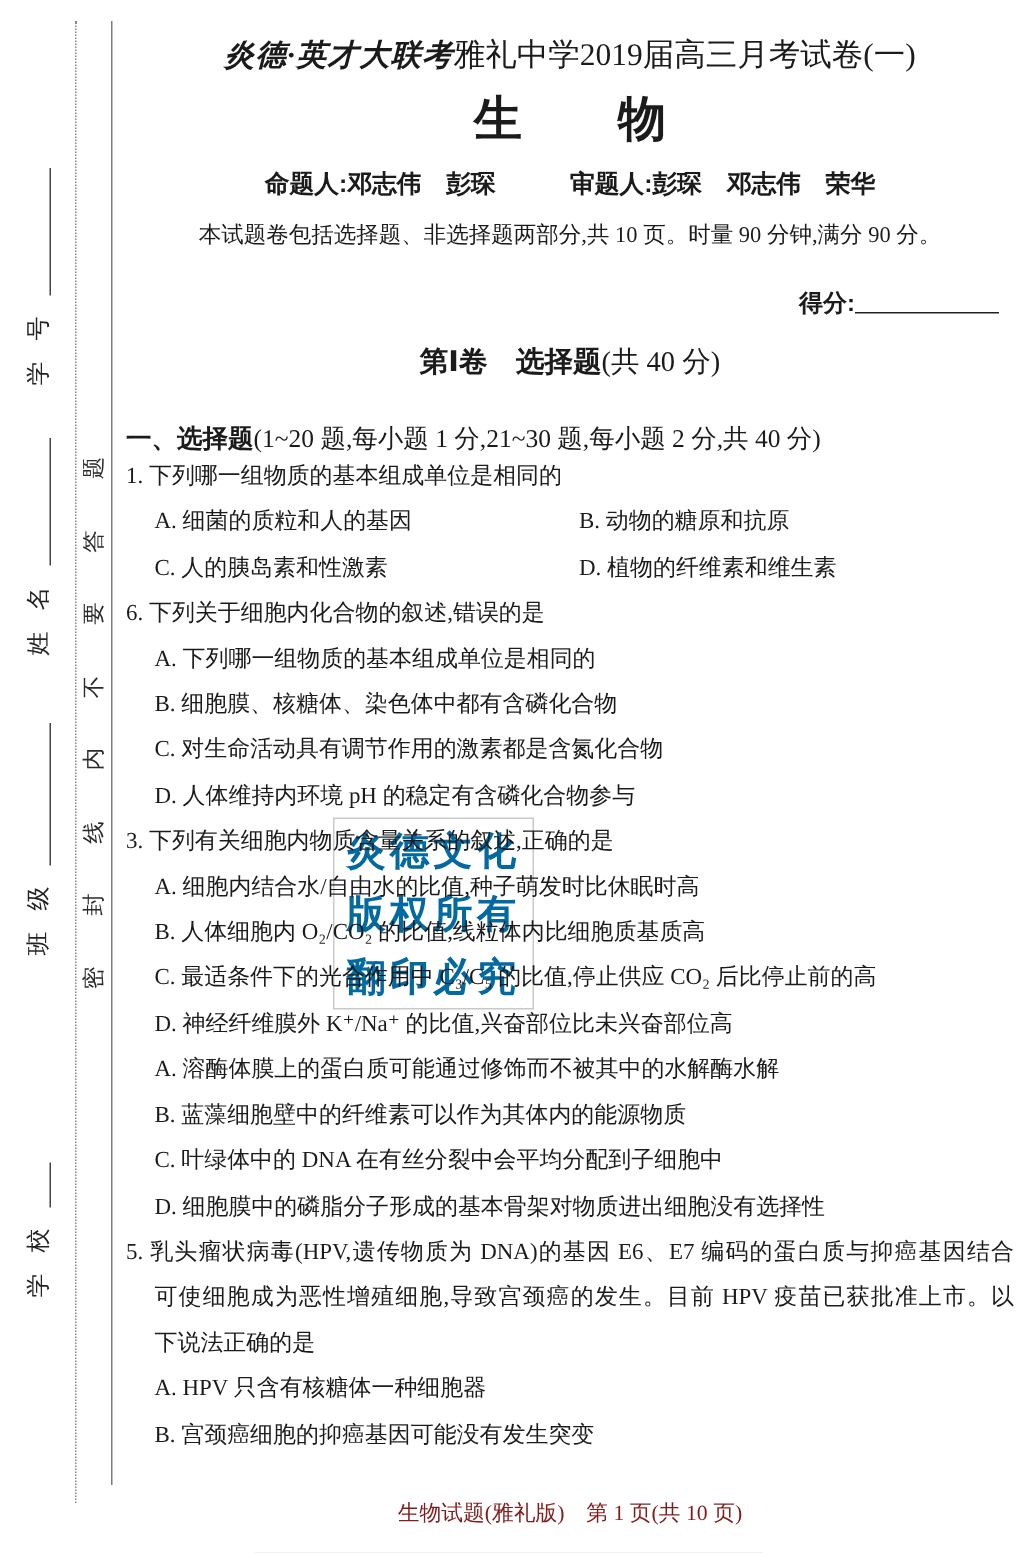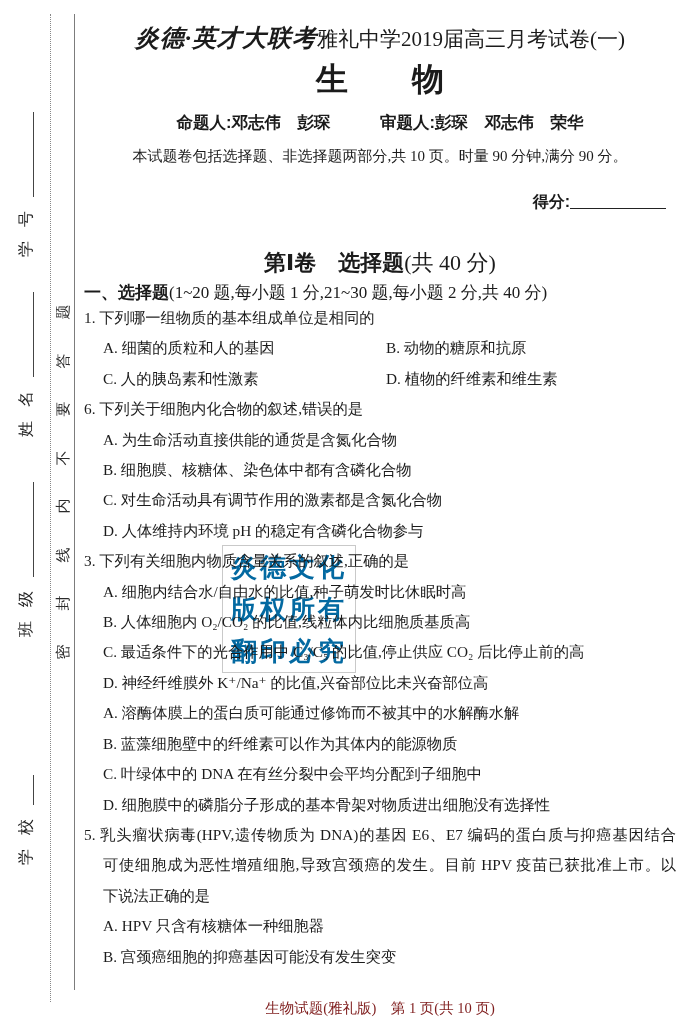--- a/index.html
+++ b/index.html
@@ -44,30 +44,30 @@
   }
   .watermark span {
     white-space:nowrap; font-size:26px; font-weight:bold; letter-spacing:3px;
     color:#0369a1; font-family:"Liberation Sans","DejaVu Sans",sans-serif;
   }
 
   
   .main { position:absolute; left:84px; top:0; width:592px; z-index:2; }
 
   .h1 { position:absolute; top:22px; width:100%; text-align:center; font-size:21px; white-space:nowrap; }
-  .h1 .brand { font-weight:bold; font-style:italic; font-size:24px; letter-spacing:1px; }
+  .h1 .brand { font-weight:bold; font-style:italic; font-size:20px; letter-spacing:1px; }
   .subject { position:absolute; top:58px; width:100%; text-align:center; font-size:32px; font-weight:bold;
              font-family:"Liberation Sans","DejaVu Sans",sans-serif; }
   .setters { position:absolute; top:112px; width:100%; text-align:center; font-size:16.5px; font-weight:bold;
              font-family:"Liberation Sans","DejaVu Sans",sans-serif; }
   .intro { position:absolute; top:147px; width:100%; text-align:center; font-size:15px; }
   .score { position:absolute; top:192px; right:10px; font-size:16px; font-weight:bold;
            font-family:"Liberation Sans","DejaVu Sans",sans-serif; }
   .score-blank { display:inline-block; width:96px; height:1em; border-bottom:1px solid #222; vertical-align:-2px; }
-  .sec { position:absolute; top:248px; width:100%; text-align:center; font-size:22px; }
+  .sec { position:absolute; top:228px; width:100%; text-align:center; font-size:19px; }
   .bold-hei { font-weight:bold; font-family:"Liberation Sans","DejaVu Sans",sans-serif; }
   .part { position:absolute; top:281px; left:0; font-size:17px; }
 
   .qs { position:absolute; top:303px; left:0; width:592px; font-size:15.3px; line-height:30.4px; }
   .q-stem { text-align:justify; }
   .q-line-indent { padding-left:19px; }
   .jline { text-align:justify; text-align-last:justify; }
   .opt { padding-left:19px; }
   .opt-row { display:flex; padding-left:19px; }
   .opt-row .c1 { width:283px; flex:none; }
@@ -145,21 +145,21 @@
           <span>B. 动物的糖原和抗原</span>
         </div>
         <div class="opt-row">
           <span class="c1">C. 人的胰岛素和性激素</span>
           <span>D. 植物的纤维素和维生素</span>
         </div>
       </div>
 
       <div>
         <div class="q-stem">6. 下列关于细胞内化合物的叙述,错误的是</div>
-        <div class="opt">A. 为生命活动直接供能的通货是含氮化合物</div>
+        <div class="opt">A. 下列哪一组物质的基本组成单位是相同的</div>
         <div class="opt">B. 细胞膜、核糖体、染色体中都有含磷化合物</div>
         <div class="opt">C. 对生命活动具有调节作用的激素都是含氮化合物</div>
         <div class="opt">D. 人体维持内环境 pH 的稳定有含磷化合物参与</div>
       </div>
 
       <div>
         <div class="q-stem">3. 下列有关细胞内物质含量关系的叙述,正确的是</div>
         <div class="opt">A. 细胞内结合水/自由水的比值,种子萌发时比休眠时高</div>
         <div class="opt">B. 人体细胞内 O₂/CO₂ 的比值,线粒体内比细胞质基质高</div>
         <div class="opt">C. 最适条件下的光合作用中 C₃/C₅ 的比值,停止供应 CO₂ 后比停止前的高</div>

